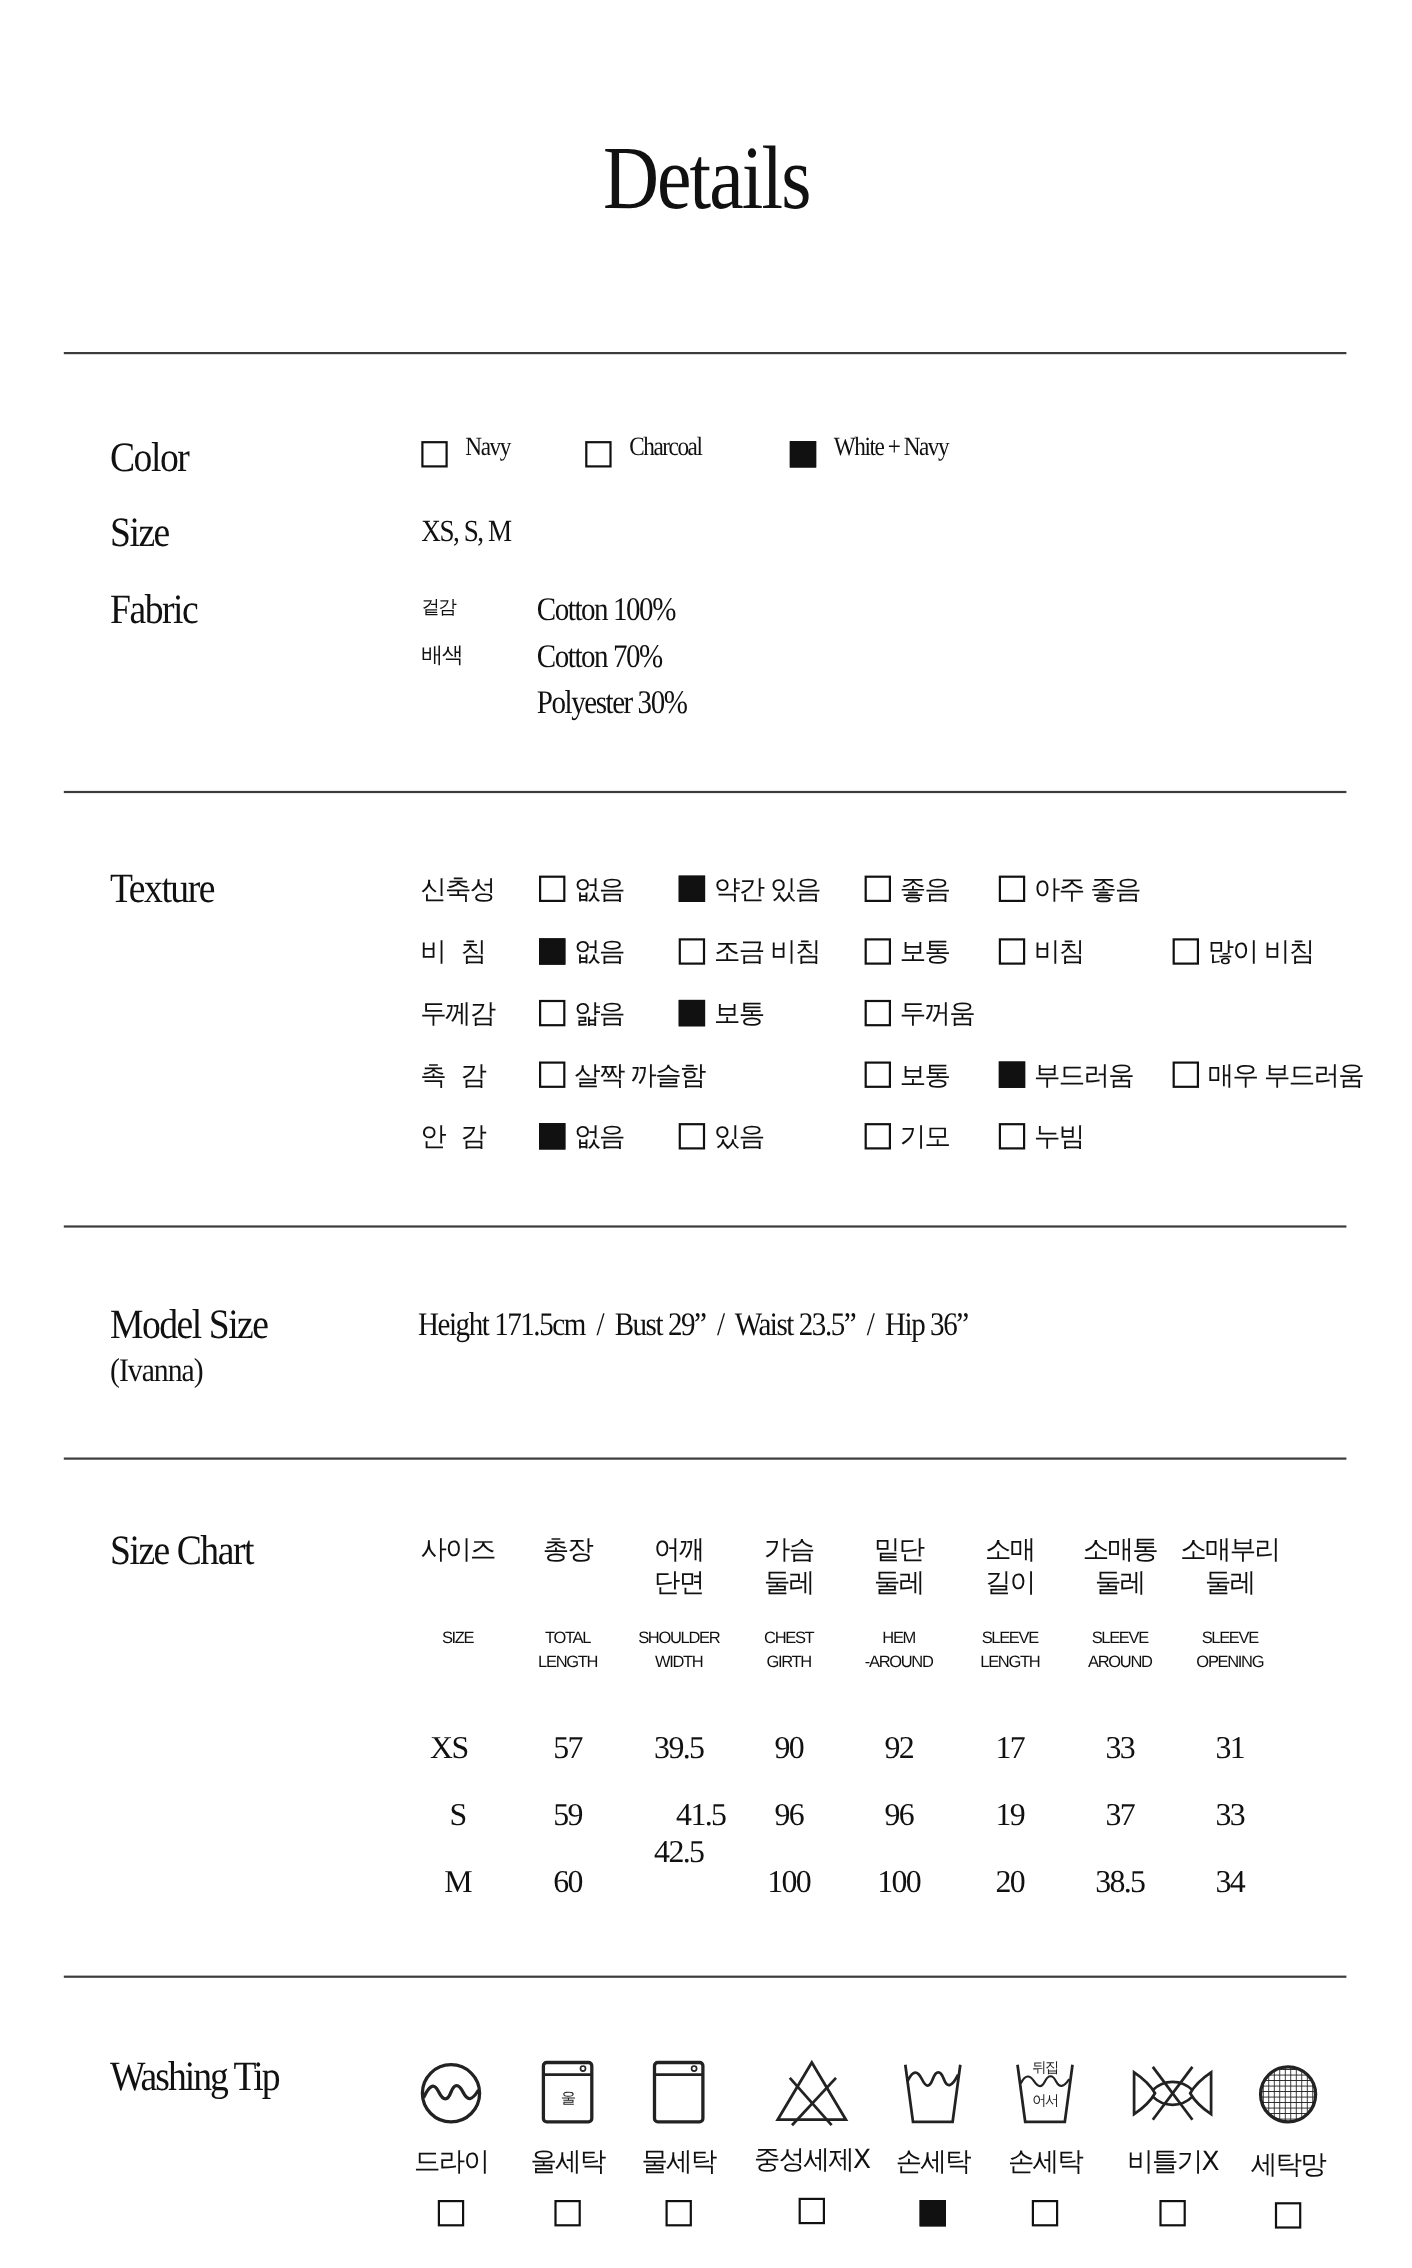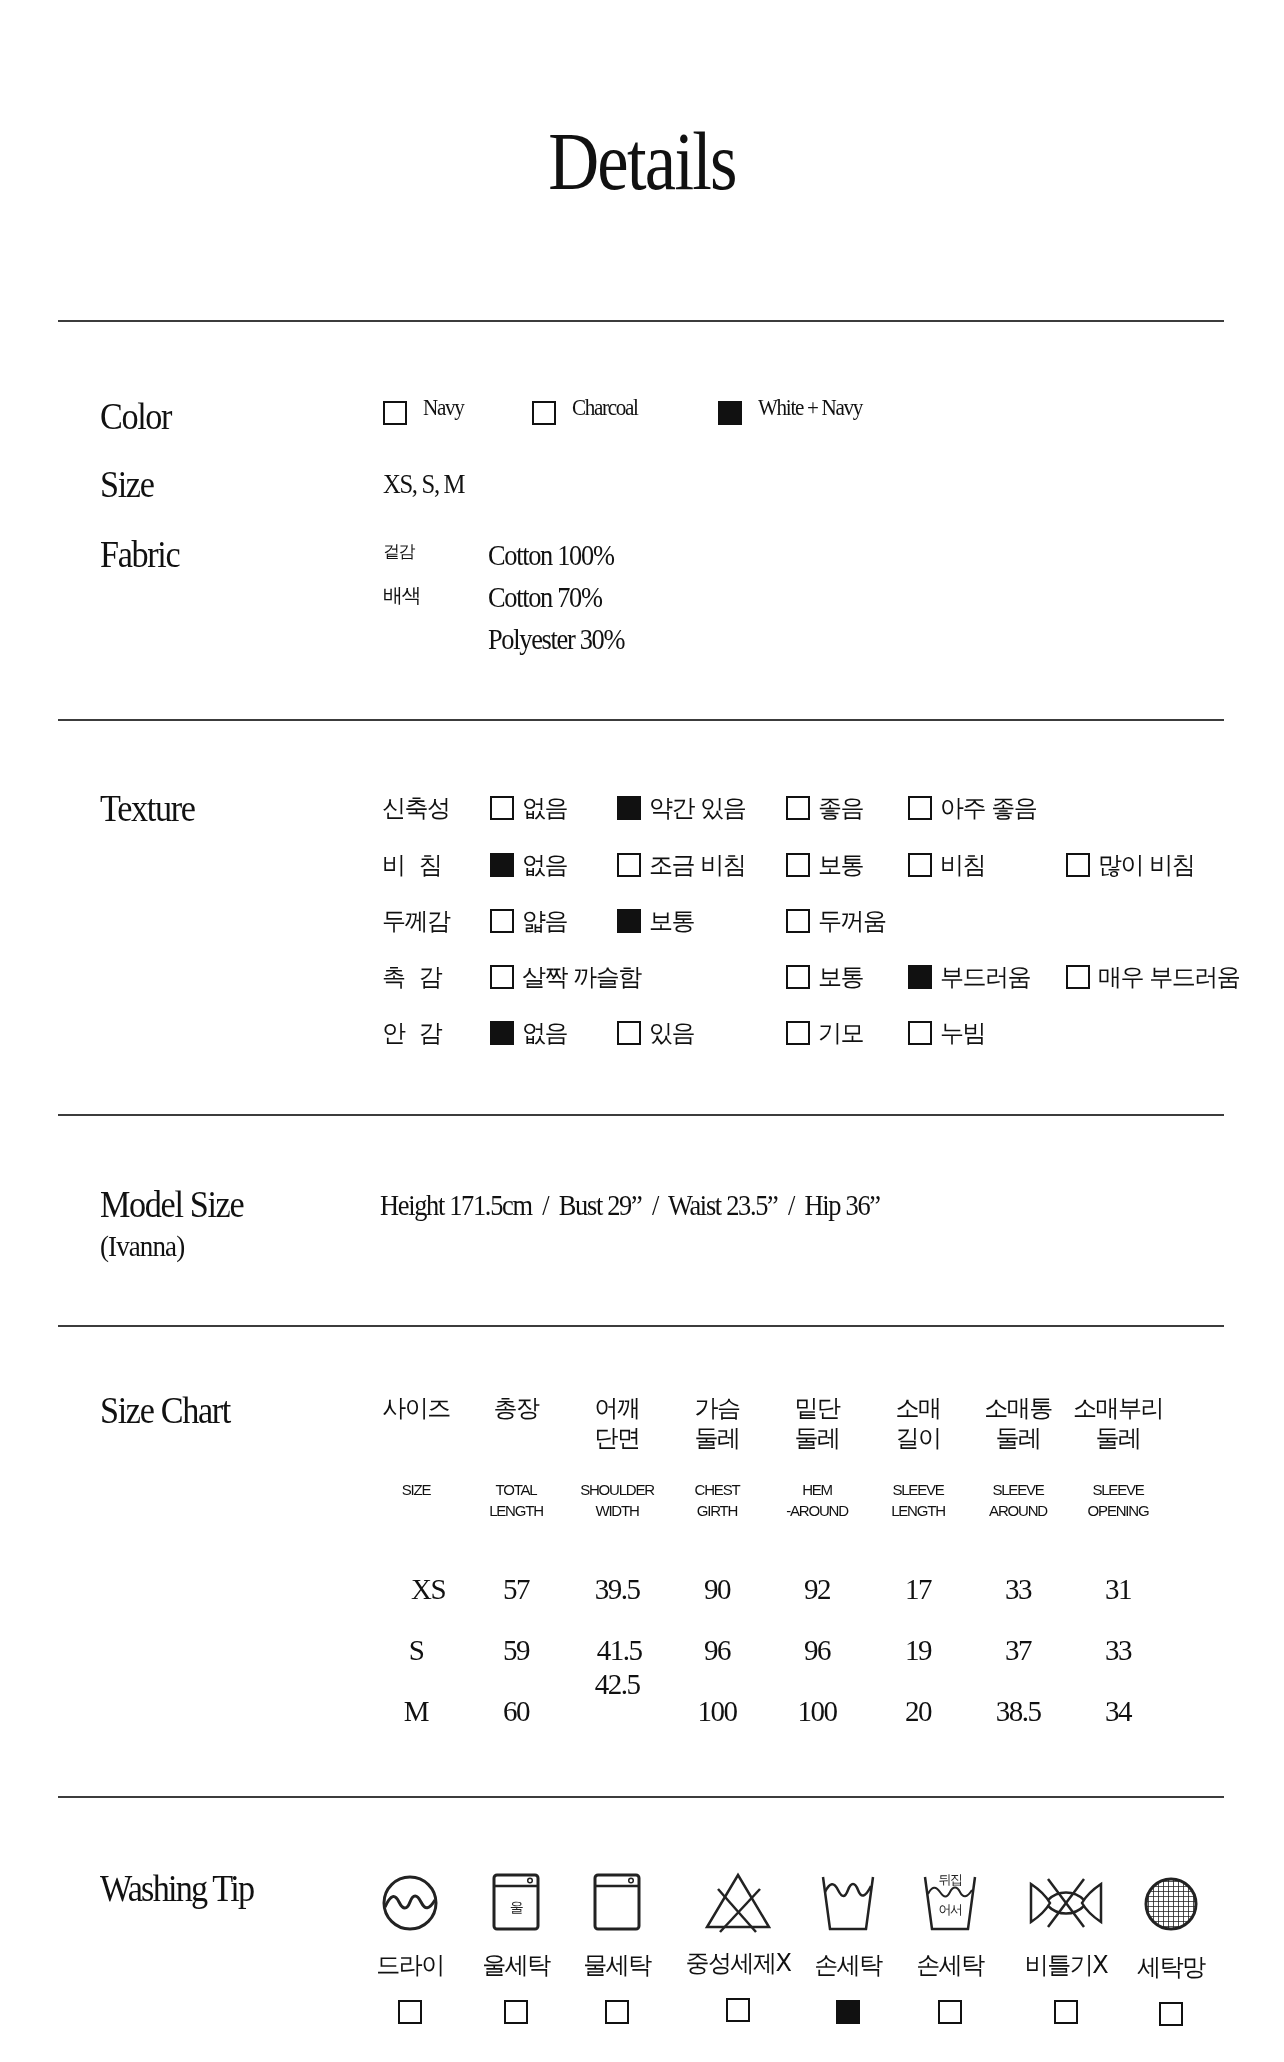--- a/index.html
+++ b/index.html
@@ -224,33 +224,33 @@
   <div class="col" style="left:1018px; top:1479px">
       <div class="hdr-en">SLEEVE</div>
       <div class="hdr-en">AROUND</div>
     </div>
   <div class="col" style="left:1118px; top:1479px">
       <div class="hdr-en">SLEEVE</div>
       <div class="hdr-en">OPENING</div>
     </div>
 
   <div>
-    <div class="col cell" style="left:428px; top:1572px">XS</div>
+    <div class="col cell" style="left:408px; top:1572px">XS</div>
     <div class="col cell" style="left:516px; top:1572px">57</div>
     <div class="col cell" style="left:617px; top:1572px">39.5</div>
     <div class="col cell" style="left:717px; top:1572px">90</div>
     <div class="col cell" style="left:817px; top:1572px">92</div>
     <div class="col cell" style="left:918px; top:1572px">17</div>
     <div class="col cell" style="left:1018px; top:1572px">33</div>
     <div class="col cell" style="left:1118px; top:1572px">31</div>
   </div>
   <div>
     <div class="col cell" style="left:416px; top:1633px">S</div>
     <div class="col cell" style="left:516px; top:1633px">59</div>
-    <div class="col cell" style="left:619px; top:1633px">41.5</div>
+    <div class="col cell" style="left:637px; top:1633px">41.5</div>
     <div class="col cell" style="left:717px; top:1633px">96</div>
     <div class="col cell" style="left:817px; top:1633px">96</div>
     <div class="col cell" style="left:918px; top:1633px">19</div>
     <div class="col cell" style="left:1018px; top:1633px">37</div>
     <div class="col cell" style="left:1118px; top:1633px">33</div>
   </div>
   <div>
     <div class="col cell" style="left:416px; top:1694px">M</div>
     <div class="col cell" style="left:516px; top:1694px">60</div>
     <div class="col cell" style="left:617px; top:1667px">42.5</div>

